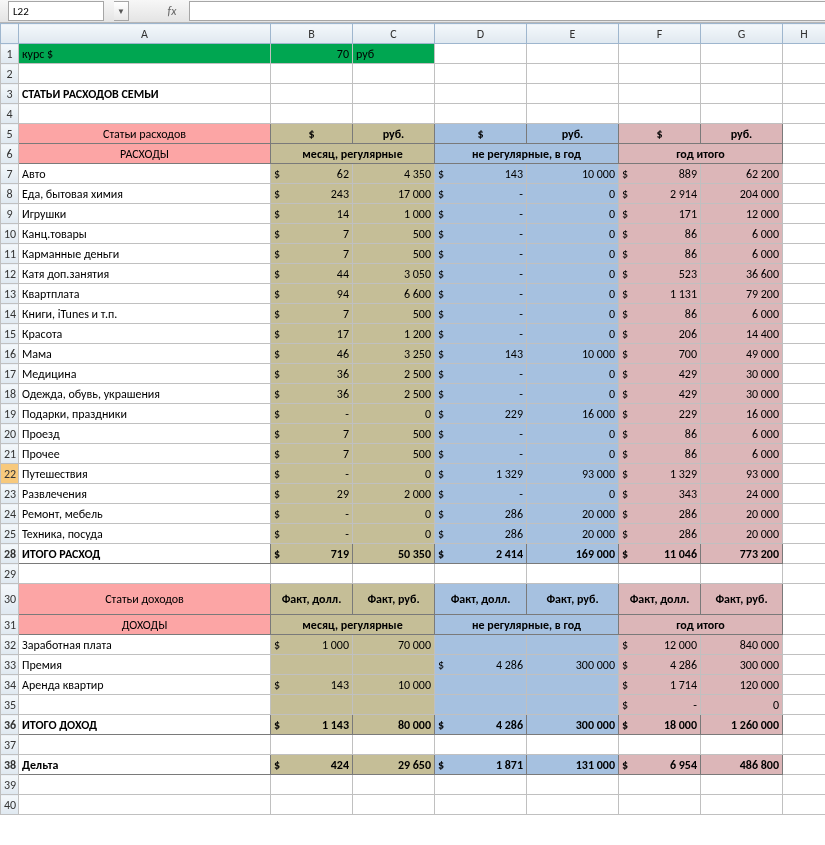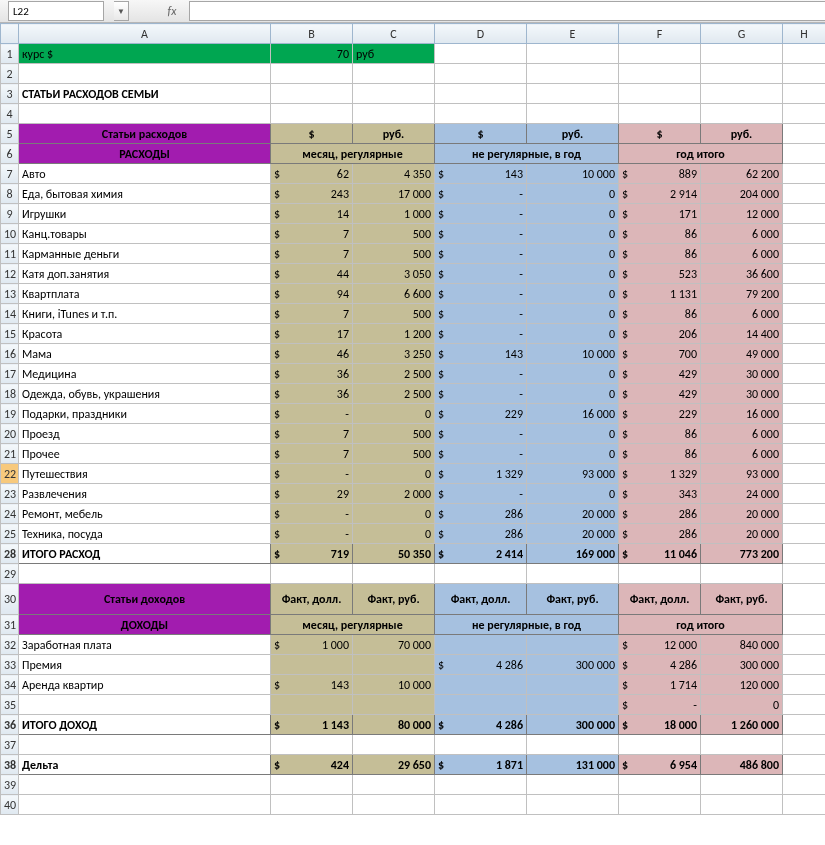--- a/index.html
+++ b/index.html
@@ -30,21 +30,21 @@
 .cE{width:92px}
 .cF{width:82px}
 .cG{width:82px}
 .cH{width:43px}
 
 
 .green{background:#00a651;color:#000;font-weight:normal}
 .olive{background:#c5be97}
 .blue{background:#a6c1e0}
 .pink{background:#dcb6b8}
-.grayhdr{background:#a21caf;text-align:center;font-weight:bold}
+.grayhdr{background:#fca5a5;text-align:center;font-weight:normal}
 .bold{font-weight:bold}
 .center{text-align:center}
 .rn{text-align:right}
 .curwrap{display:flex;justify-content:space-between}
 .s{padding-right:2px}
 
 
 .bord{border:1px solid #7a7a7a !important}
 
 </style>

